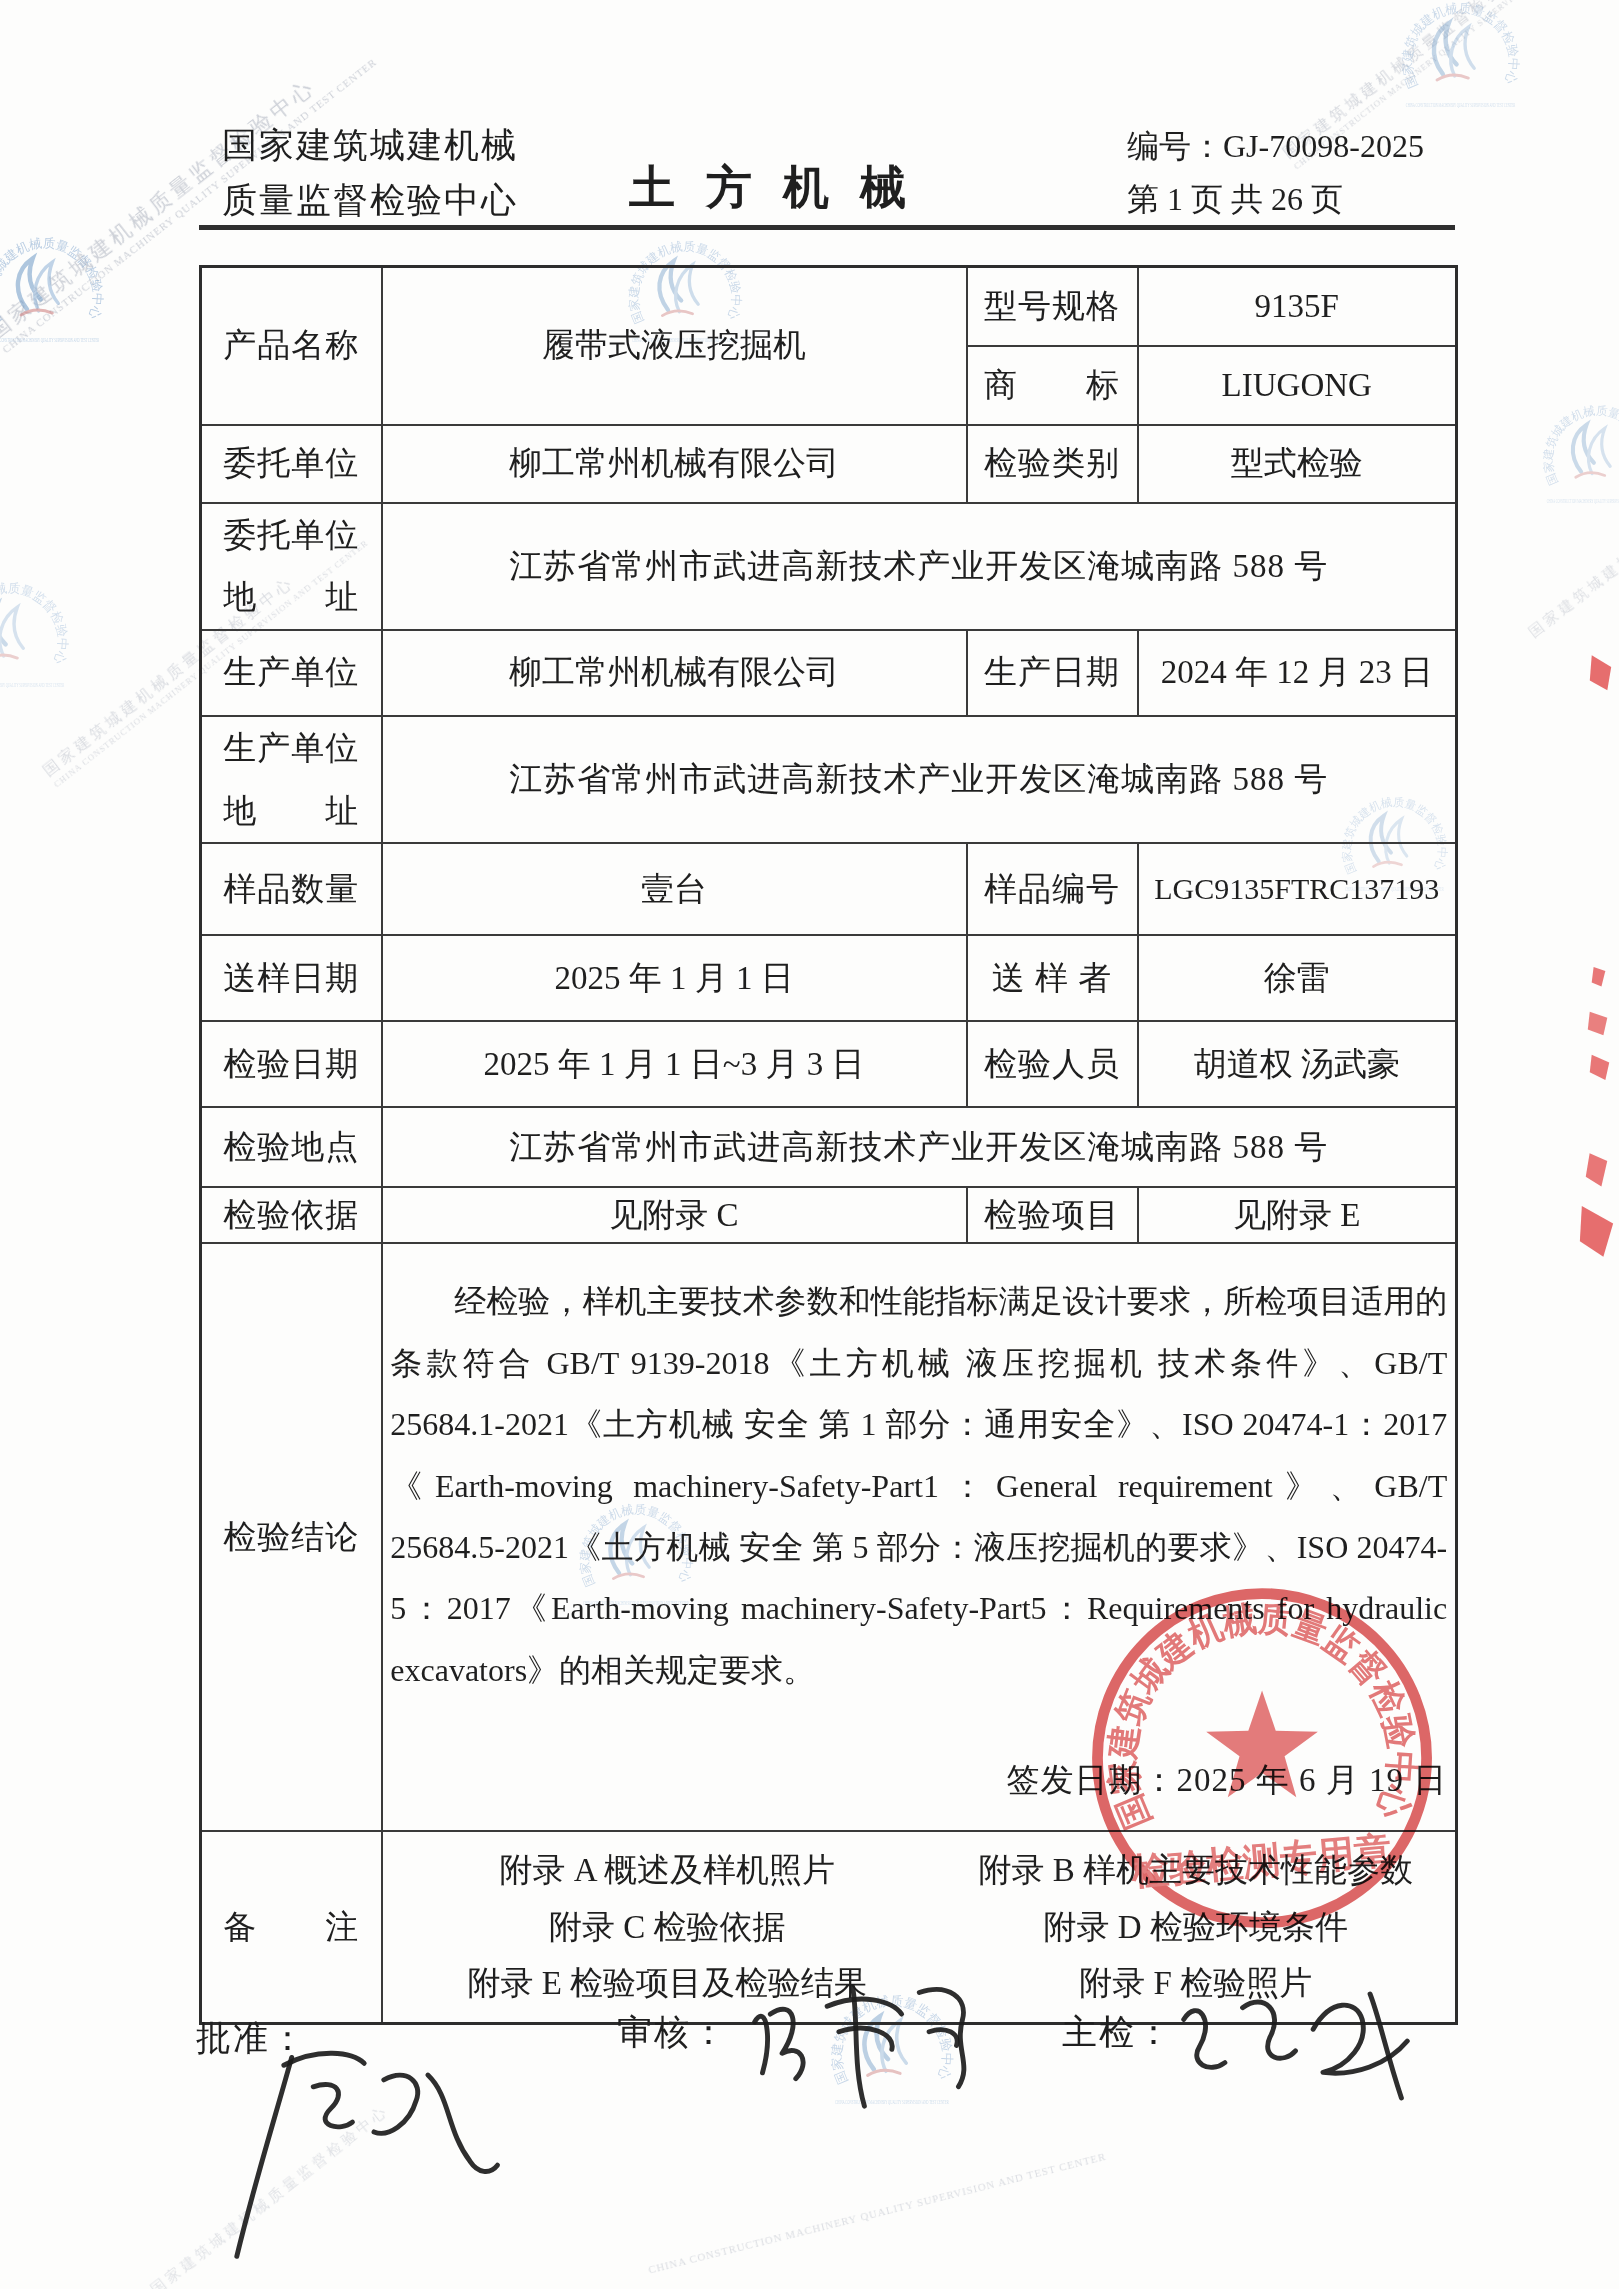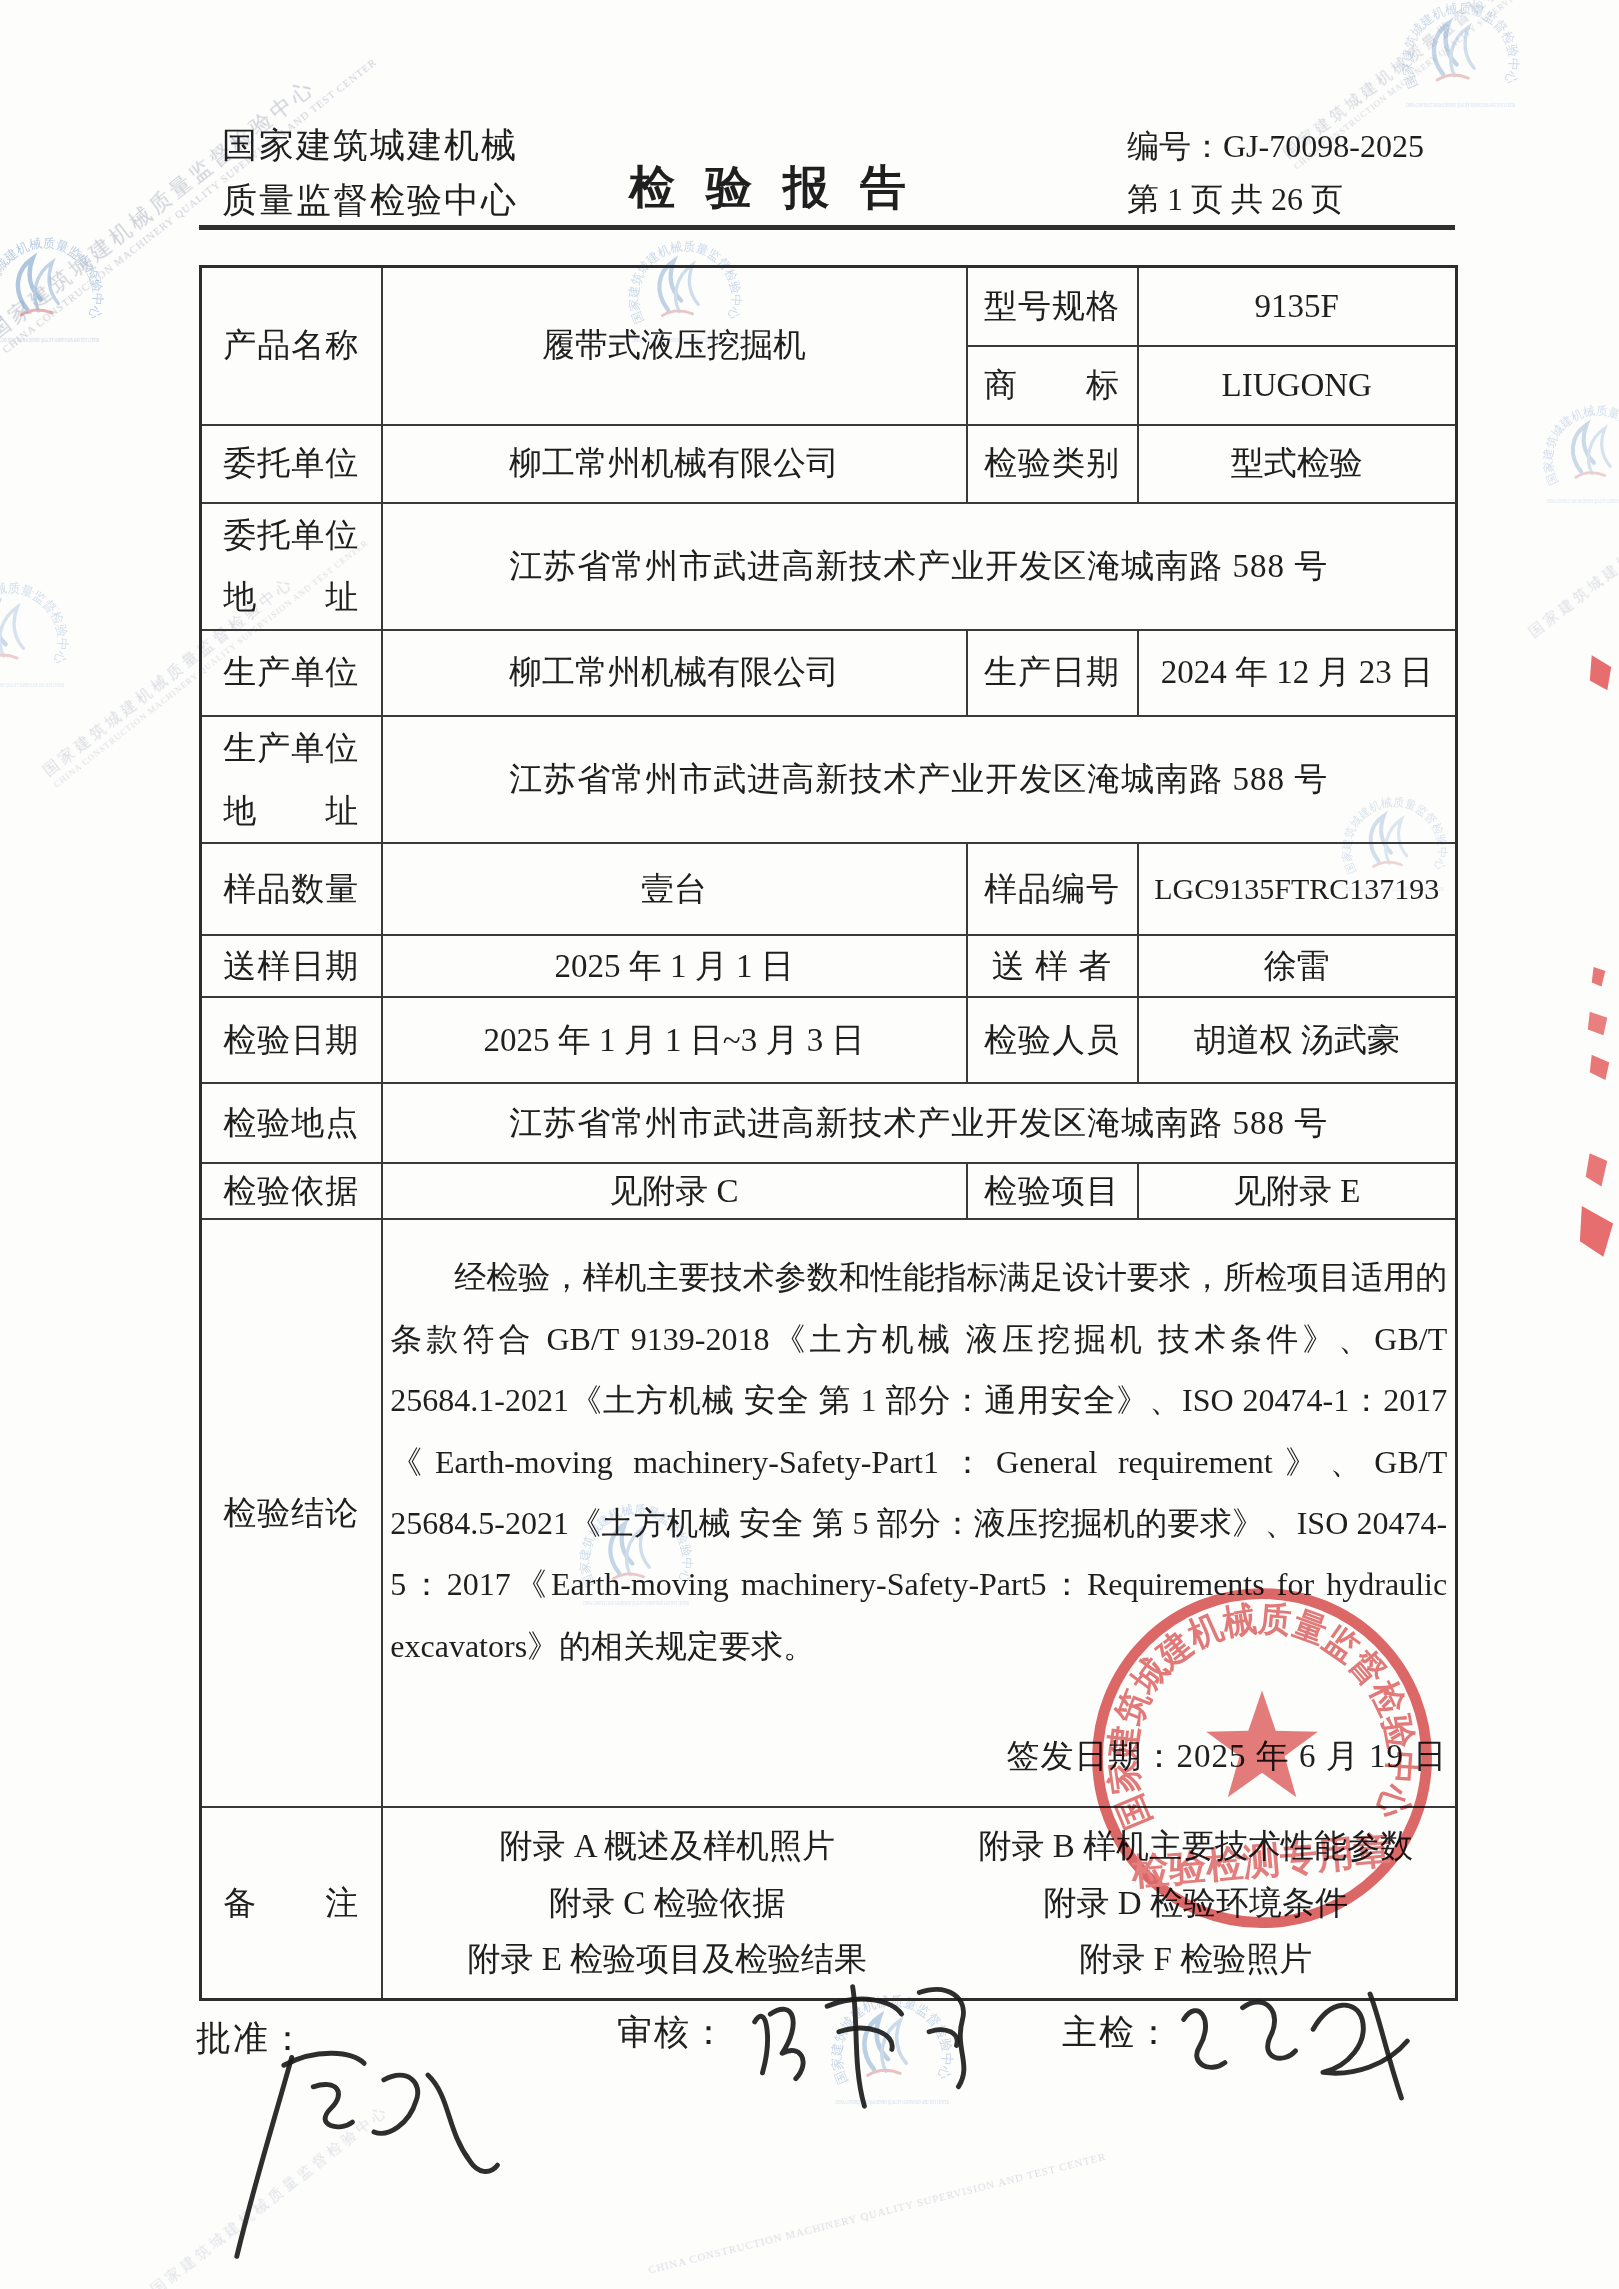--- a/index.html
+++ b/index.html
@@ -121,21 +121,21 @@
   </svg>
   <svg class="red-frag" style="left:1574px; top:1147px;" width="45" height="118" viewBox="0 0 46 120">
     <path d="M16,6 L34,14 L28,40 L12,30 Z" fill="#e25555" opacity=".8"></path>
     <path d="M8,60 L40,78 L30,112 L6,96 Z" fill="#e25555" opacity=".85"></path>
   </svg>
 
   <div class="org">
     <div>国家建筑城建机械</div>
     <div>质量监督检验中心</div>
   </div>
-  <div class="report-title">检验报告</div>
+  <div class="report-title">土方机械</div>
   <div class="header-meta">
     <div>编号：GJ-70098-2025</div>
     <div>第 1 页  共 26 页</div>
   </div>
   <div class="header-rule"></div>
 
   <table class="main">
     <colgroup>
         <col style="width:181px">
         <col style="width:585px">
@@ -178,21 +178,21 @@
           <div>地　　址</div>
         </td>
         <td class="addr" colspan="3">江苏省常州市武进高新技术产业开发区淹城南路 588 号</td>
       </tr>
       <tr style="height:92px">
         <td class="lbl">样品数量</td>
         <td>壹台</td>
         <td class="lbl">样品编号</td>
         <td style="font-size:30px;text-align:center;">LGC9135FTRC137193</td>
       </tr>
-      <tr style="height:62px">
+      <tr style="height:86px">
         <td class="lbl">送样日期</td>
         <td>2025 年 1 月 1 日</td>
         <td class="lbl">送 样 者</td>
         <td>徐雷</td>
       </tr>
       <tr style="height:86px">
         <td class="lbl">检验日期</td>
         <td>2025 年 1 月 1 日~3 月 3 日</td>
         <td class="lbl">检验人员</td>
         <td>胡道权  汤武豪</td>

